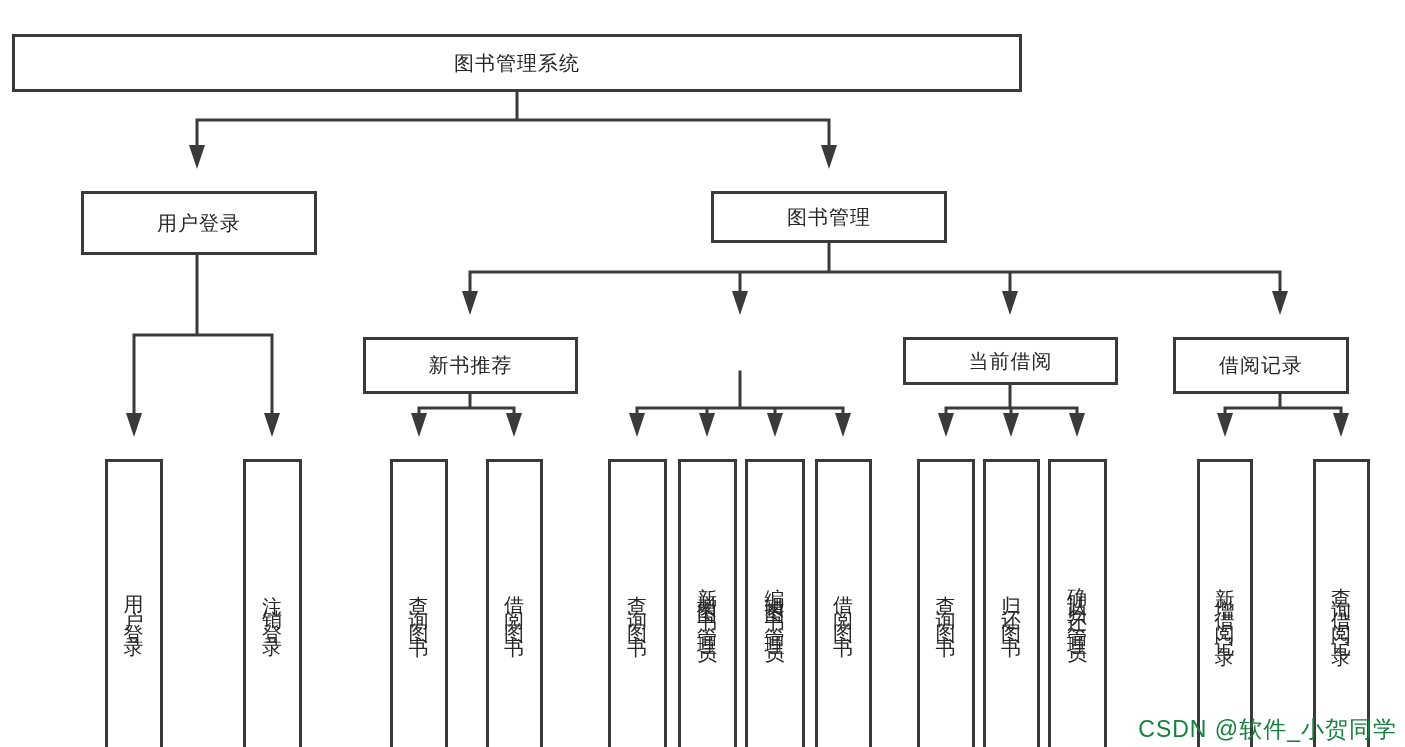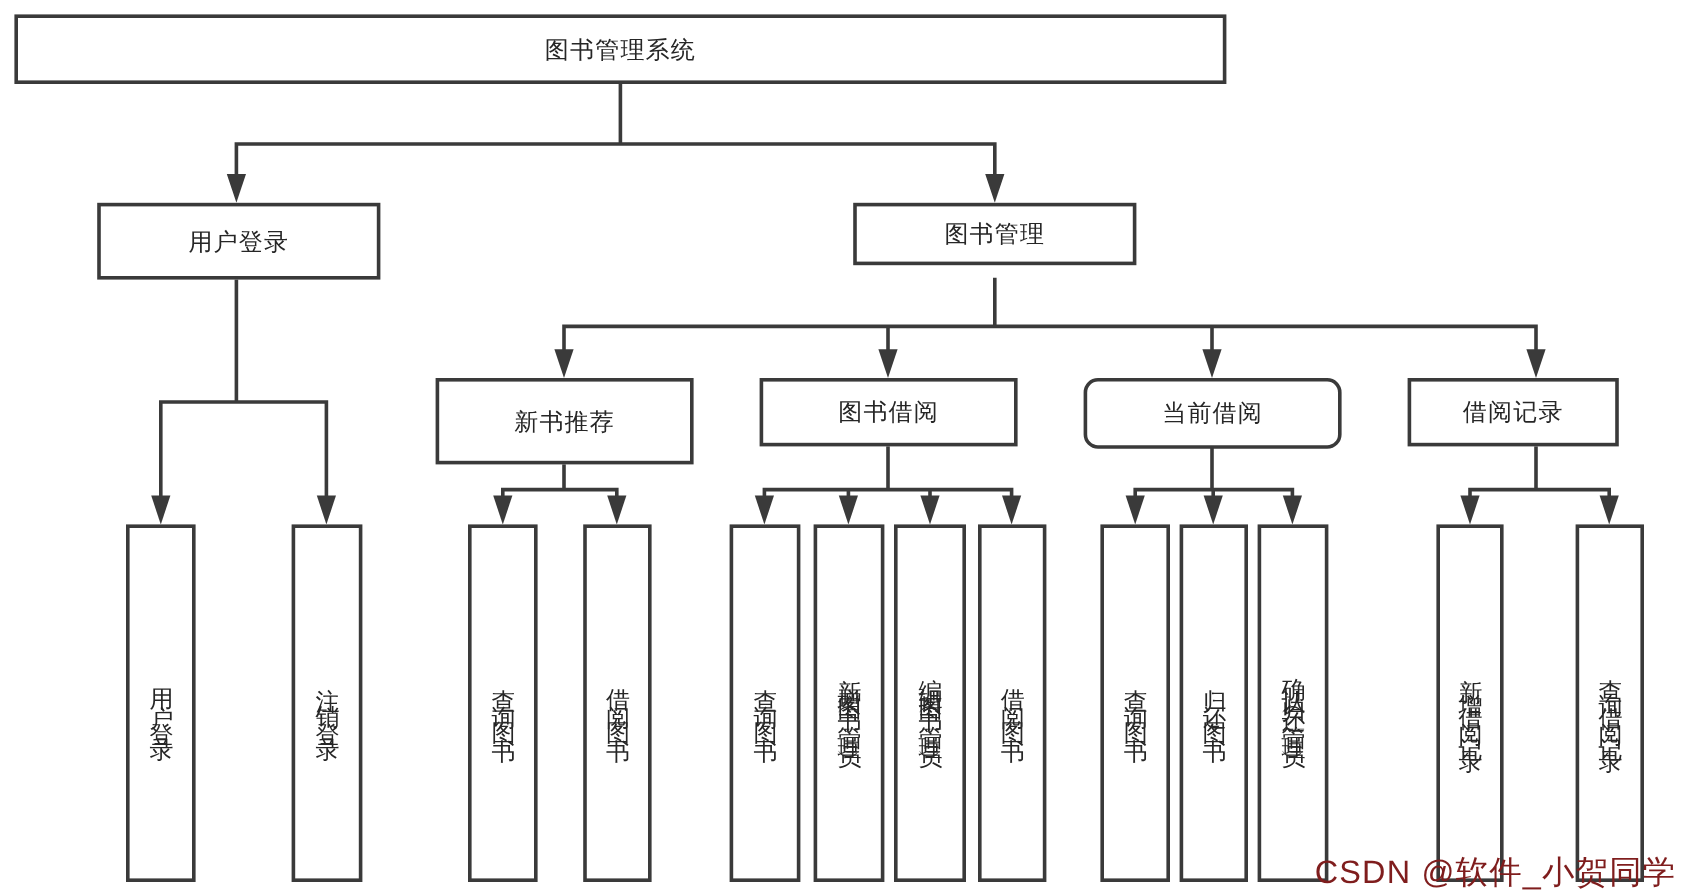--- a/index.html
+++ b/index.html
@@ -16,62 +16,63 @@
   }
   .node{
     position:absolute;
     box-sizing:border-box;
     background:#ffffff;
     border:3px solid #3a3a3a;
     display:flex;
     align-items:center;
     justify-content:center;
     color:#262626;
+    margin-top:22px;
   }
   .h{font-size:20px;letter-spacing:1px;}
   .v .vtext{
     writing-mode:vertical-lr;
     text-orientation:mixed;
     font-size:20px;
     line-height:1;
     letter-spacing:14px;
   }
   .v.long .vtext{letter-spacing:8px;}
   .v.mid .vtext{letter-spacing:12px;}
 
   
   #n-root{left:12px;top:12px;width:1010px;height:58px;}
   
   #n-l2a{left:81px;top:169px;width:236px;height:64px;}
   #n-l2b{left:711px;top:169px;width:236px;height:52px;}
   
-  #n-l3a{left:363px;top:315px;width:215px;height:72px;}
+  #n-l3a{left:363px;top:315px;width:215px;height:57px;}
   #n-l3b{left:633px;top:315px;width:215px;height:57px;}
-  #n-l3c{left:903px;top:315px;width:215px;height:59px;border-radius:12px;}
+  #n-l3c{left:903px;top:315px;width:215px;height:48px;}
   #n-l3d{left:1173px;top:315px;width:176px;height:57px;}
   
   #n-a1{left:105px;top:437px;width:58px;height:298px;}
   #n-a2{left:243px;top:437px;width:59px;height:298px;}
   #n-b1{left:390px;top:437px;width:58px;height:298px;}
   #n-b2{left:486px;top:437px;width:57px;height:298px;}
   #n-c1{left:608px;top:437px;width:59px;height:298px;}
   #n-c2{left:678px;top:437px;width:59px;height:298px;}
   #n-c3{left:745px;top:437px;width:60px;height:298px;}
   #n-c4{left:815px;top:437px;width:57px;height:298px;}
   #n-d1{left:917px;top:437px;width:58px;height:298px;}
   #n-d2{left:983px;top:437px;width:57px;height:298px;}
   #n-d3{left:1048px;top:437px;width:59px;height:298px;}
   #n-e1{left:1197px;top:437px;width:56px;height:298px;}
   #n-e2{left:1313px;top:437px;width:57px;height:298px;}
 
   #watermark{
     position:absolute;
     right:8px;bottom:2px;
-    font-size:27px;
-    color:#7f1d1d;
+    font-size:23px;
+    color:#15803d;
     letter-spacing:1px;
     white-space:nowrap;
   }
 </style>
 </head>
 <body>
 
 <div id="stage">
 
   <svg id="connectors" viewBox="0 0 1405 747" xmlns="http://www.w3.org/2000/svg">
@@ -114,23 +115,20 @@
   <div class="node h" id="n-l2a">
     <span>用户登录</span>
   </div>
   <div class="node h" id="n-l2b">
     <span>图书管理</span>
   </div>
 
   <div class="node h" id="n-l3a">
     <span>新书推荐</span>
   </div>
-  <div class="node h" id="n-l3b">
-    <span>图书借阅</span>
-  </div>
   <div class="node h" id="n-l3c">
     <span>当前借阅</span>
   </div>
   <div class="node h" id="n-l3d">
     <span>借阅记录</span>
   </div>
 
   <div class="node v" id="n-a1">
     <span class="vtext">用户登录</span>
   </div>

